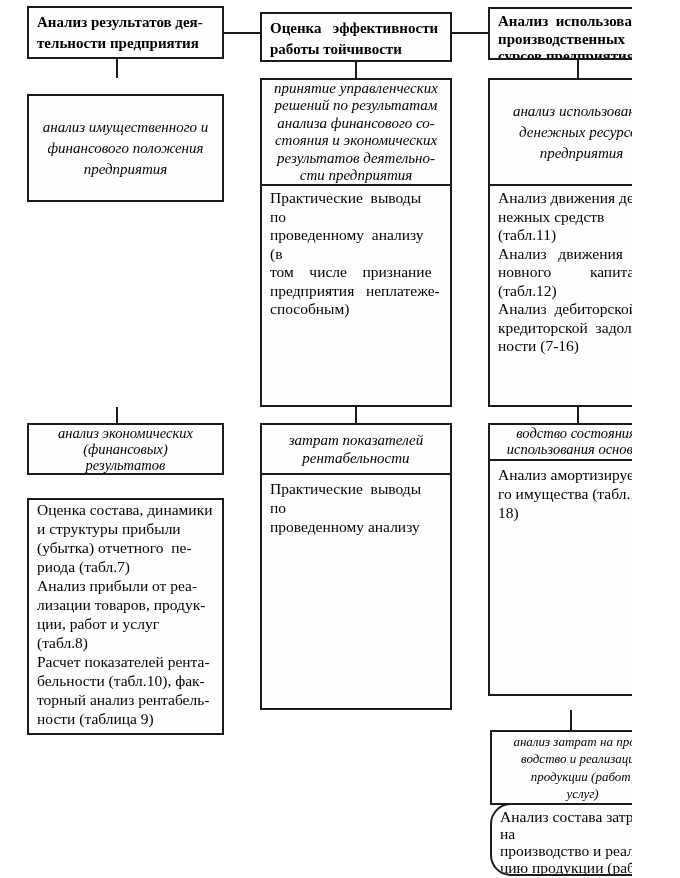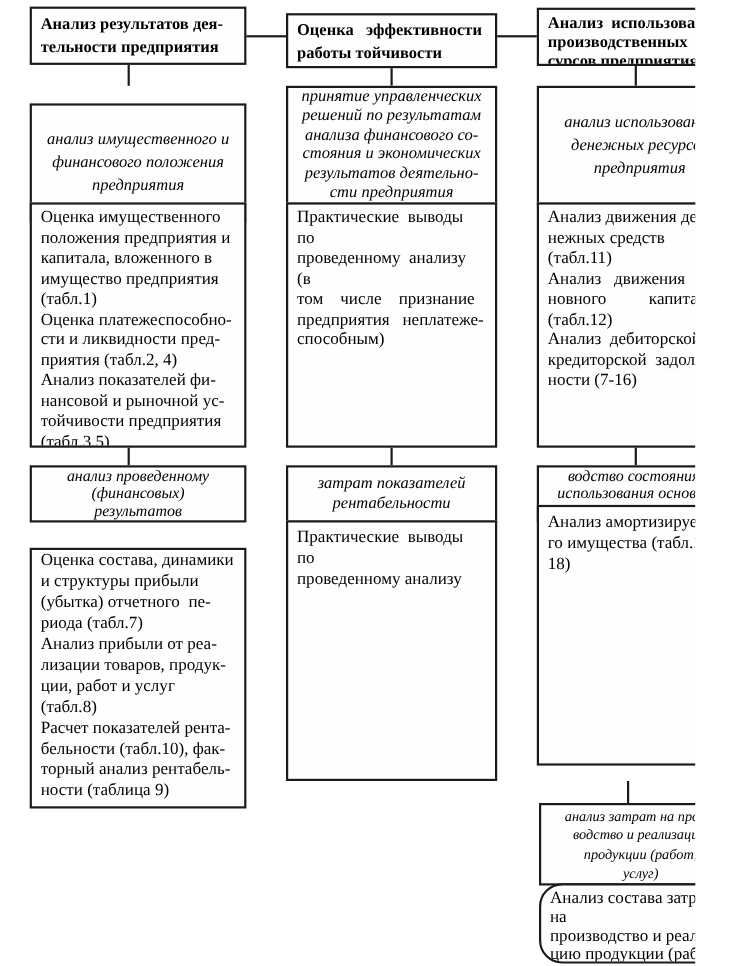--- a/index.html
+++ b/index.html
@@ -83,32 +83,20 @@
 решений по результатам
 анализа финансового со-
 стояния и экономических
 результатов деятельно-
 сти предприятия</div>
 
   <div class="box sub lh21" style="left:488px;top:78px;width:187px;height:108px;">анализ использования
 денежных ресурсов
 предприятия</div>
 
-  <div class="box bdy" style="left:27px;top:184px;width:197px;height:223px;">Оценка имущественного
-положения предприятия и
-капитала, вложенного в
-имущество предприятия
-(табл.1)
-Оценка платежеспособно-
-сти и ликвидности пред-
-приятия (табл.2, 4)
-Анализ показателей фи-
-нансовой и рыночной ус-
-тойчивости предприятия
-(табл.3,5)</div>
 
   <div class="box bdy" style="left:260px;top:184px;width:192px;height:223px;">Практические  выводы  по
 проведенному  анализу  (в
 том    числе    признание
 предприятия   неплатеже-
 способным)</div>
 
   <div class="box bdy" style="left:488px;top:184px;width:187px;height:223px;">Анализ движения де-
 нежных средств
 (табл.11)
@@ -116,21 +104,21 @@
 новного          капитала
 (табл.12)
 Анализ  дебиторской  и
 кредиторской  задолжен-
 ности (7-16)</div>
 
   <div class="con" style="left:116px;top:407px;width:2px;height:16px;"></div>
   <div class="con" style="left:355px;top:407px;width:2px;height:16px;"></div>
   <div class="con" style="left:577px;top:407px;width:2px;height:16px;"></div>
 
-  <div class="box sub lh16" style="left:27px;top:423px;width:197px;height:52px;">анализ проведенному
+  <div class="box sub lh16" style="left:27px;top:423px;width:197px;height:52px;">анализ экономических
 (финансовых)
 результатов</div>
 
   <div class="box sub lh18" style="left:260px;top:423px;width:192px;height:52px;">затрат показателей
 рентабельности</div>
 
   <div class="box sub lh16" style="left:488px;top:423px;width:187px;height:52px;">водство состояния и
 использования основных
 средств</div>
 

